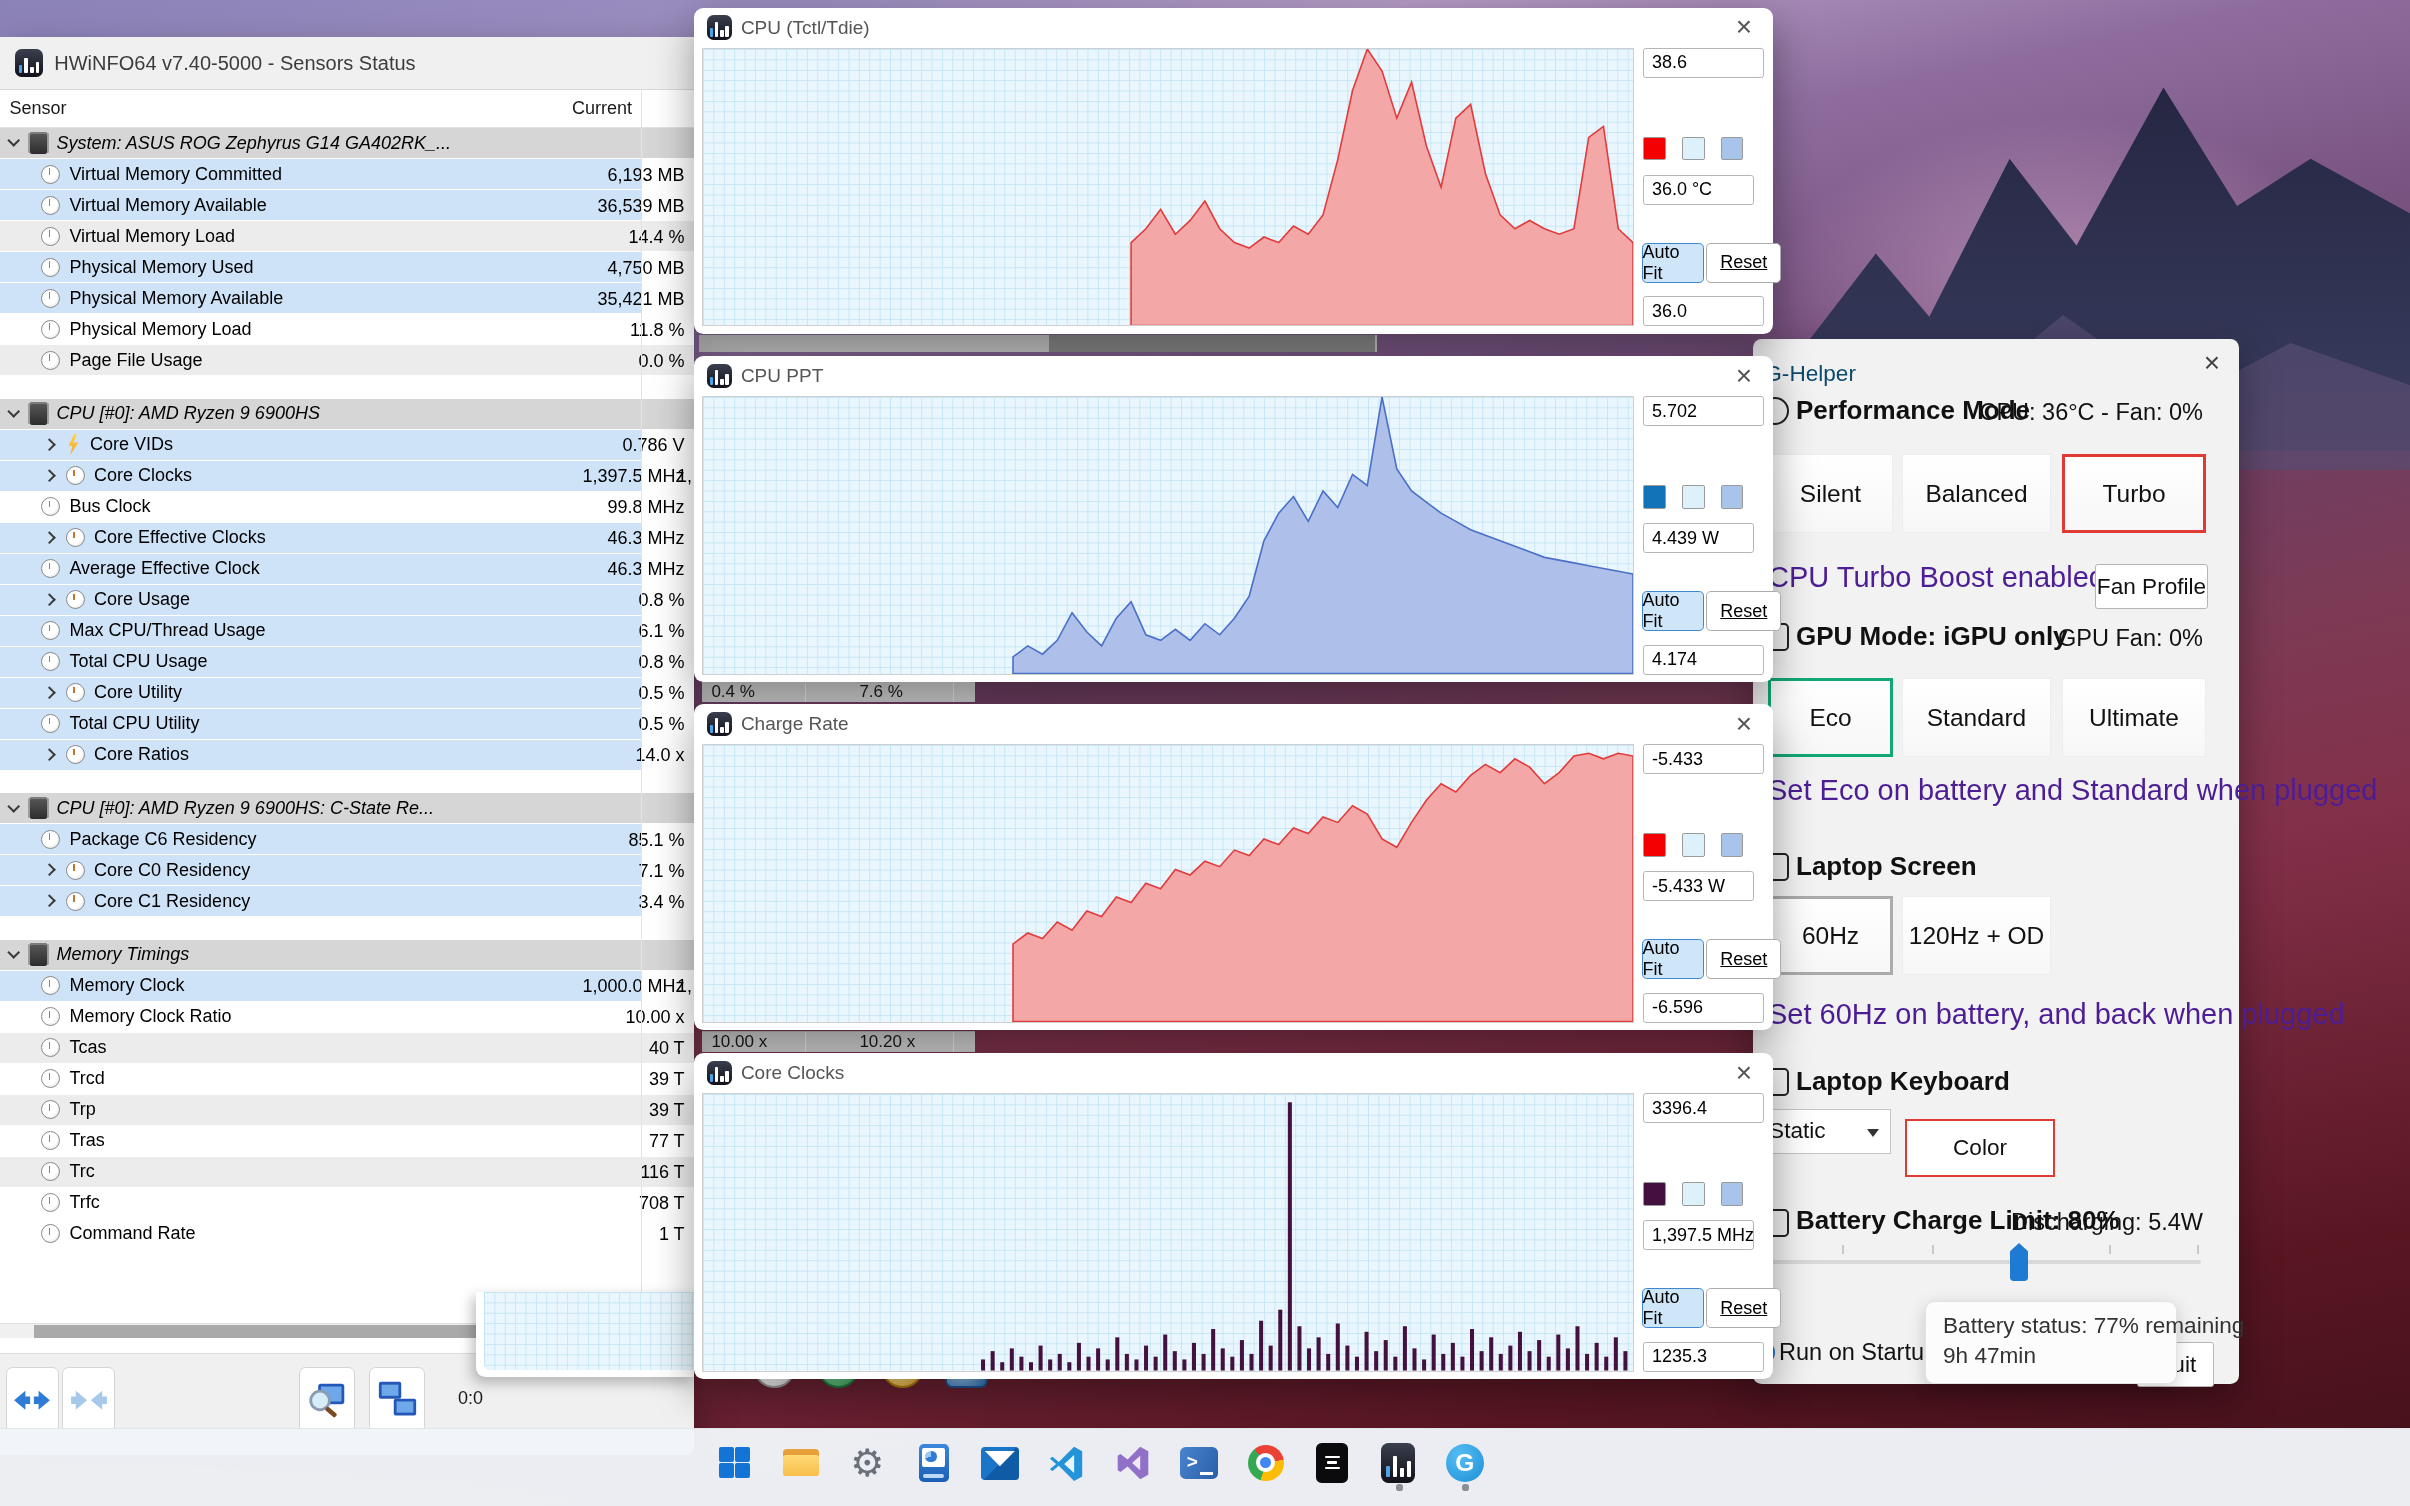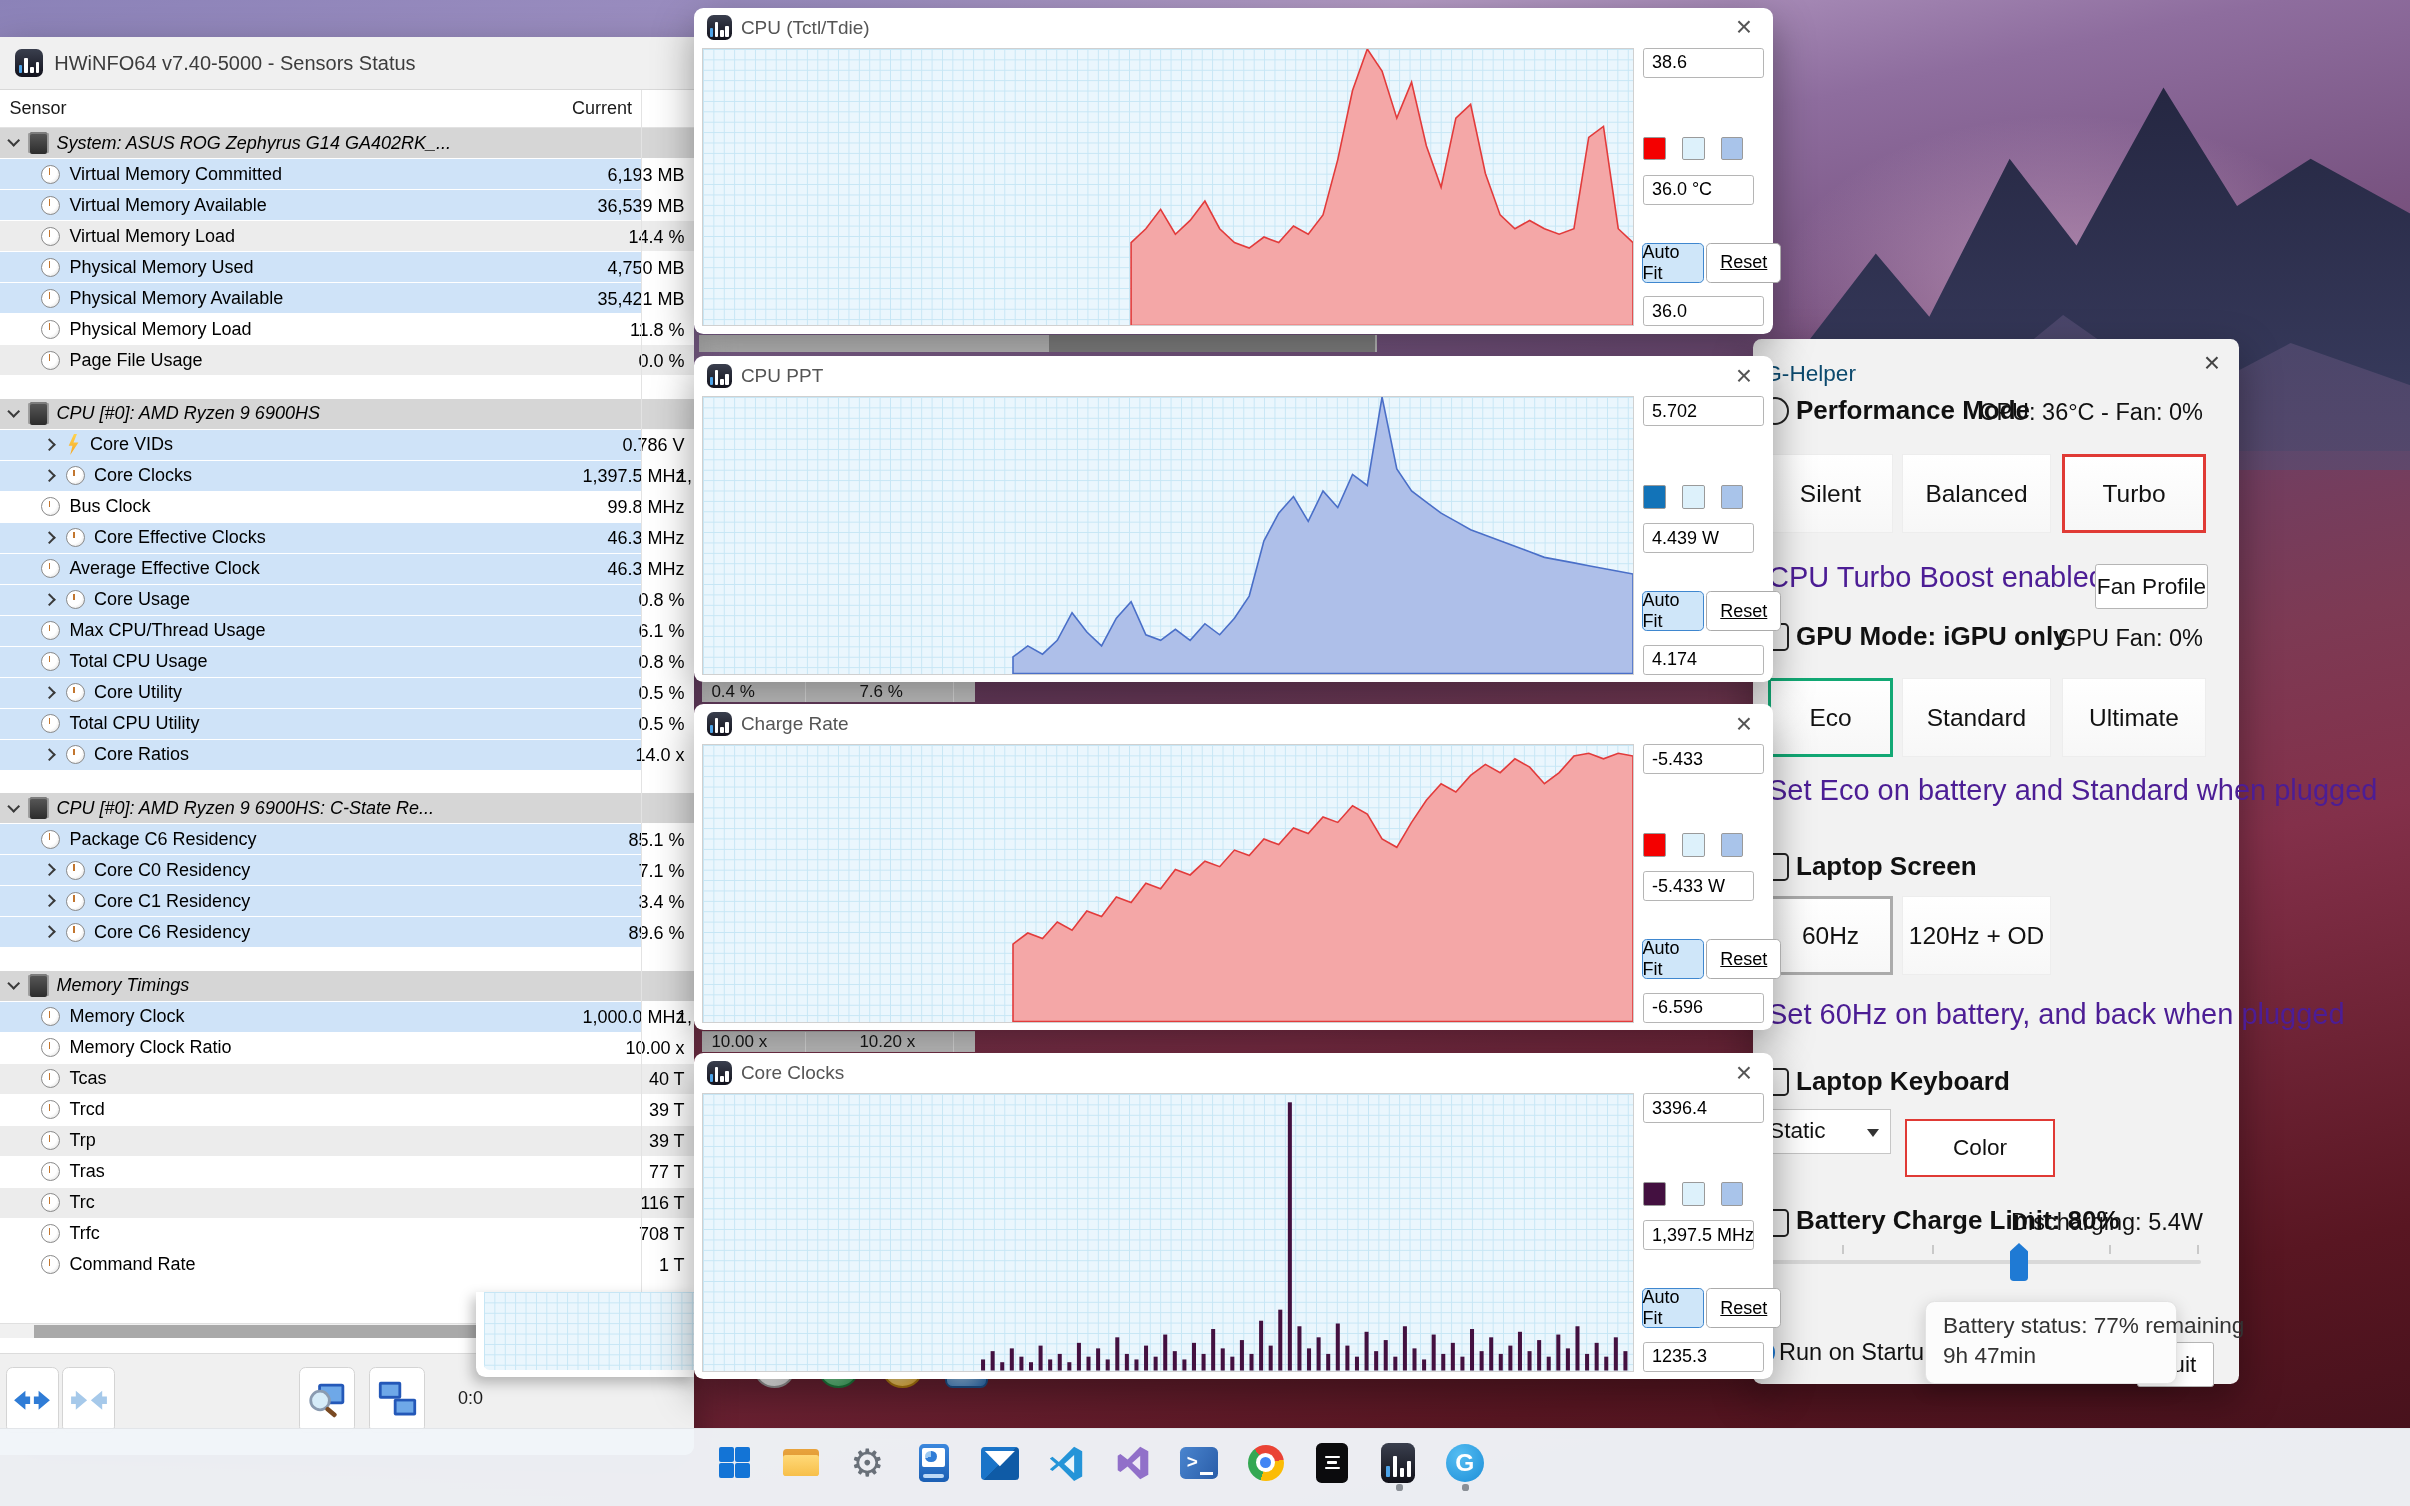--- a/index.html
+++ b/index.html
@@ -475,31 +475,20 @@
           </div>
   </div>
         <div class="srow bgb">
     <div class="cl">
             <span class="chev right"></span>
             <span class="ic-clock mgap3"></span>
             <span class="lbl mgap2">Core C1 Residency</span>
           </div>
     <div class="cr">
             <span class="val">3.4 %</span>
-            <span class="extra"></span>
-          </div>
-  </div>
-        <div class="srow bgb">
-    <div class="cl">
-            <span class="chev right"></span>
-            <span class="ic-clock mgap3"></span>
-            <span class="lbl mgap2">Core C6 Residency</span>
-          </div>
-    <div class="cr">
-            <span class="val">89.6 %</span>
             <span class="extra"></span>
           </div>
   </div>
         <div class="srow gap"></div>
         <div class="srow sec">
     <div class="cl">
             <span class="chev down"></span>
             <span class="ic-chip mgap3"></span>
             <span class="lbl mgap2">Memory Timings</span>
           </div>

